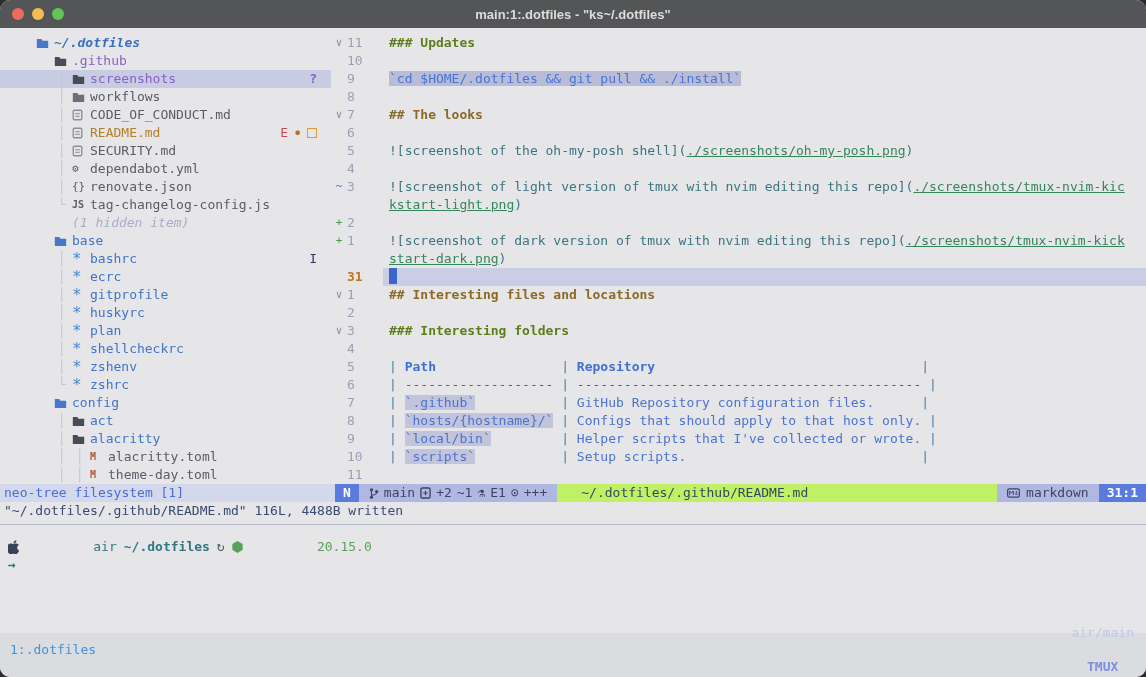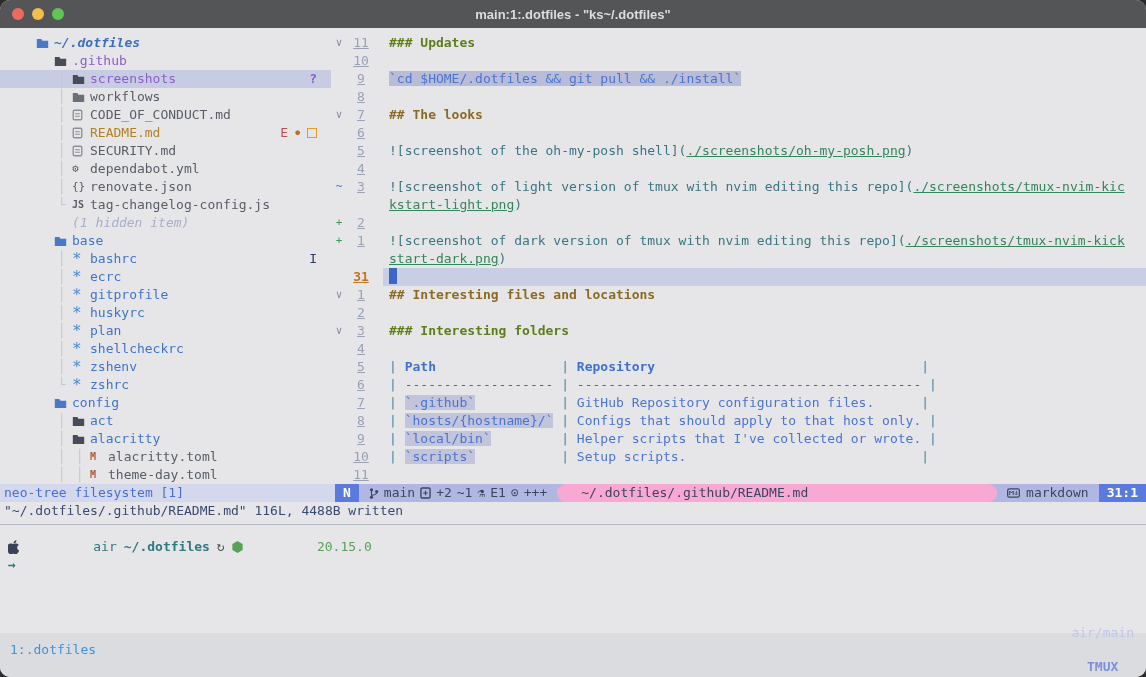--- a/index.html
+++ b/index.html
@@ -37,21 +37,21 @@
   .bI{color:#2c3a66;}
   .ic-txt{font-size:11px;color:#555a64;}
   .ic-js{font-size:10px;font-weight:bold;color:#5a5f68;}
   .ic-star{font-size:16px;color:#4a8ad0;line-height:10px;}
   .ic-m{font-size:10px;font-weight:bold;color:#b05535;}
   
   .eline{height:18px;display:flex;white-space:pre;}
   .gut{flex:none;display:flex;width:52px;}
   .mark{width:16px;flex:none;text-align:center;font-size:11px;color:#8890a4;}
   .mark.tld{color:#4a78c8;} .mark.pls{color:#3f9a55;}
-  .num{width:28px;flex:none;text-align:center;color:#9ba1b5;text-decoration:underline;}
+  .num{width:28px;flex:none;text-align:left;color:#9ba1b5;}
   .num.cur{color:#c1761f;font-weight:bold;}
   .econtent{padding-left:6px;flex:1;}
   .eline.curline .econtent{background:#c9cee4;}
   .cursorblk{display:inline-block;width:8px;height:16px;background:#3d64c8;vertical-align:text-bottom;}
   .s-h3{color:#5d7e17;font-weight:bold;}
   .s-h2{color:#8a6a25;font-weight:bold;}
   .s-txt{color:#3a7680;}
   .s-lnk{color:#35855a;text-decoration:underline;}
   .s-chl{color:#4a74d0;background:#b8bcd6;}
   .s-code{color:#4a74d0;background:#c1c4da;}
@@ -59,21 +59,21 @@
   .s-dash{color:#3a7680;}
   .s-th{color:#3f6fd0;font-weight:bold;}
   .s-desc{color:#4a74d0;}
   .s-sp{color:#3a7680;}
   
   .statusrow{height:18px;display:flex;align-items:stretch;flex:none;}
   .nt-status{width:331px;flex:none;background:#d4d8ec;color:#4a6fd0;padding-left:4px;display:flex;align-items:center;}
   .lualine{flex:1;display:flex;background:#b1b7e3;align-items:stretch;min-width:0;}
   .modebox{background:#5b7ade;color:#fff;font-weight:bold;padding:0 8px;display:flex;align-items:center;flex:none;}
   .seg-left{display:flex;align-items:center;gap:5px;padding:0 10px;color:#3c4560;flex:none;}
-  .seg-path{flex:1;background:#f9a8d4;display:flex;align-items:center;padding:0 24px;color:#3c4560;min-width:0;overflow:hidden;border-radius:9px;}
+  .seg-path{flex:1;background:#bef264;display:flex;align-items:center;padding:0 24px;color:#3c4560;min-width:0;overflow:hidden;}
   .seg-ft{display:flex;align-items:center;gap:6px;padding:0 10px;color:#3c4560;flex:none;}
   .posbox{background:#5b7ade;color:#fff;font-weight:bold;padding:0 8px;display:flex;align-items:center;flex:none;}
   
   .msgline{height:18px;padding-left:4px;color:#3a4a70;white-space:pre;flex:none;}
   .paneborder{border-top:1px solid #b7bac9;margin-top:4px;flex:none;}
   .shell{padding:13px 0 0 8px;flex:none;}
   .pline{height:18px;display:flex;align-items:center;gap:7px;white-space:pre;}
   .p-host{color:#2e7a80;}
   .p-cwd{color:#2e7a80;font-weight:bold;}
   .p-sync{color:#4a5a50;}

